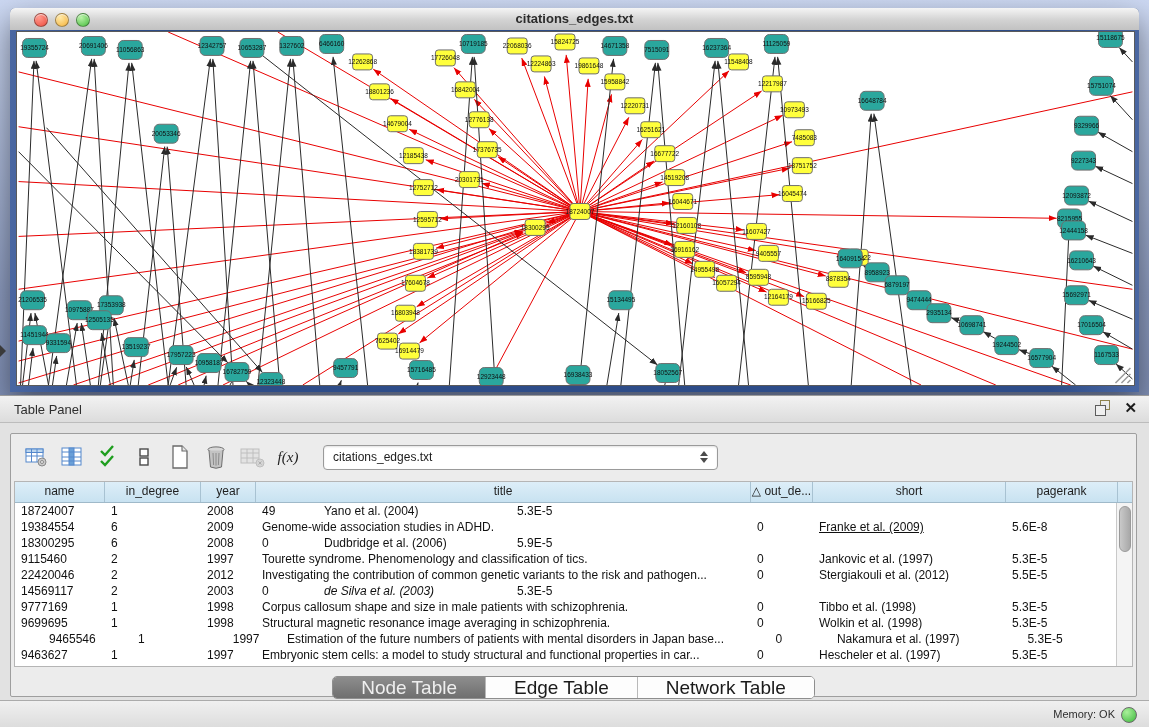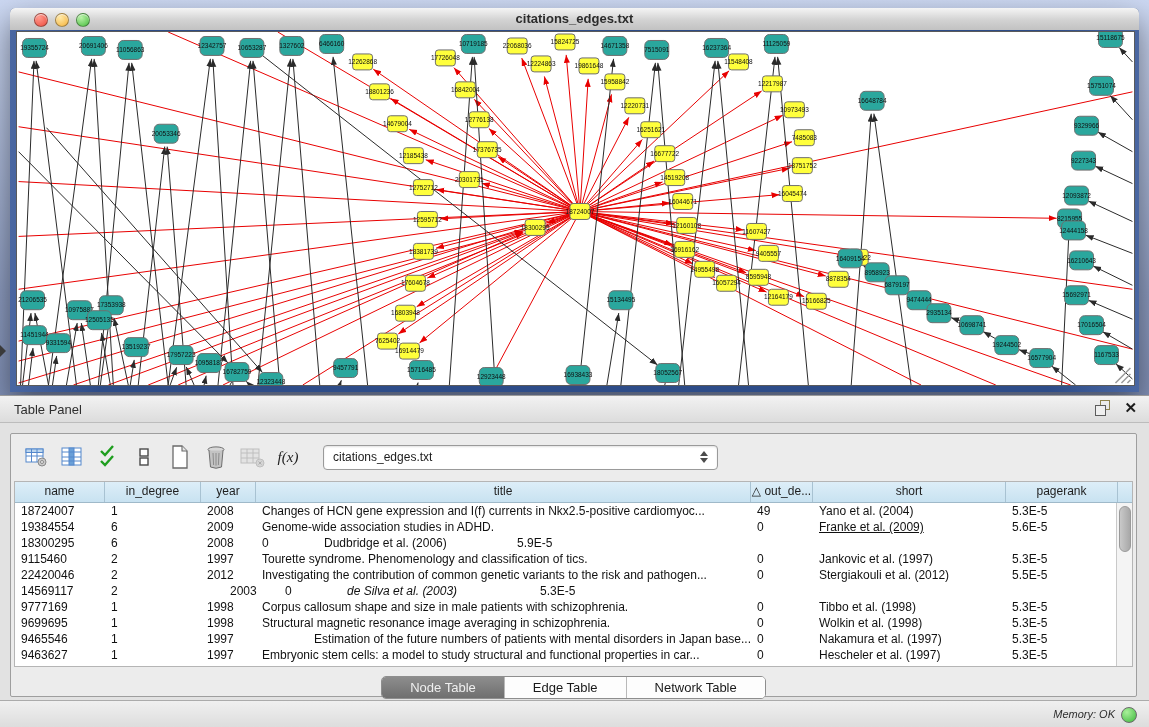--- a/index.html
+++ b/index.html
@@ -86,28 +86,28 @@
     position:absolute;right:0;top:0;bottom:0;width:15px;
     background:#f4f4f4;border-left:1px solid #c9c9c9;
   }
   .vthumb{
     position:absolute;left:2px;top:3px;width:10px;height:44px;border-radius:6px;
     background:linear-gradient(90deg,#c9c9c9,#a8a8a8);border:1px solid #9a9a9a;
   }
 
   .tabs-row{display:flex;justify-content:center;margin-top:9px;}
   .seg{display:flex;border:1px solid #8e8e8e;border-radius:5px;overflow:hidden;height:21px;background:#fdfdfd;}
-  .seg-btn{font-size:13px;padding:0 28px;line-height:21px;color:#1a1a1a;background:#fdfdfd;border-right:1px solid #b9b9b9;}
+  .seg-btn{font-size:19px;padding:0 28px;line-height:21px;color:#1a1a1a;background:#fdfdfd;border-right:1px solid #b9b9b9;}
   .seg-btn:last-child{border-right:none;}
   .seg-btn.selected{background:linear-gradient(#8d8d8d,#6f6f6f);color:#efefef;}
 
   
   .status-bar{
     position:absolute;left:0;top:700px;width:1149px;height:27px;
-    background:linear-gradient(#f0f0f0,#dcdcdc);border-top:1px solid #ababab;font-style:italic;
+    background:linear-gradient(#f0f0f0,#dcdcdc);border-top:1px solid #ababab;
   }
   .memory{position:absolute;right:34px;top:7px;font-size:11px;color:#2e2e2e;}
   .mem-dot{
     position:absolute;right:12px;top:6px;width:14px;height:14px;border-radius:50%;
     background:radial-gradient(circle at 35% 30%,#a9f09a,#3db83d);
     border:1px solid #6a6a6a;
   }
 
   .edge-arrowtab{
     position:absolute;left:0;top:345px;width:0;height:0;
@@ -790,33 +790,32 @@
             <div class="th" style="width: 62px;">△ out_de...</div>
             <div class="th" style="width: 193px;">short</div>
             <div class="th" style="width: 112px;">pagerank</div>
           </div>
         <div class="tbody">
           <div id="rows">
               <div class="tr">
                 <div class="td" style="width: 90px;">18724007</div>
                 <div class="td" style="width: 96px;">1</div>
                 <div class="td" style="width: 55px;">2008</div>
-                <div class="td" style="width: 495px;">Changes of HCN gene expression and I(f) currents in Nkx2.5-positive cardiomyoc...</div>
                 <div class="td" style="width: 62px;">49</div>
                 <div class="td" style="width: 193px;">Yano et al. (2004)</div>
                 <div class="td" style="width: 112px;">5.3E-5</div>
               </div>
               <div class="tr">
                 <div class="td" style="width: 90px;">19384554</div>
                 <div class="td" style="width: 96px;">6</div>
                 <div class="td" style="width: 55px;">2009</div>
                 <div class="td" style="width: 495px;">Genome-wide association studies in ADHD.</div>
                 <div class="td" style="width: 62px;">0</div>
                 <div class="td" style="width: 193px; text-decoration: underline;">Franke et al. (2009)</div>
-                <div class="td" style="width: 112px;">5.6E-5</div>
+                <div class="td" style="width: 112px;">5.6E-8</div>
               </div>
               <div class="tr">
                 <div class="td" style="width: 90px;">18300295</div>
                 <div class="td" style="width: 96px;">6</div>
                 <div class="td" style="width: 55px;">2008</div>
                 <div class="td" style="width: 62px;">0</div>
                 <div class="td" style="width: 193px;">Dudbridge et al. (2006)</div>
                 <div class="td" style="width: 112px;">5.9E-5</div>
               </div>
               <div class="tr">
@@ -833,21 +832,21 @@
                 <div class="td" style="width: 96px;">2</div>
                 <div class="td" style="width: 55px;">2012</div>
                 <div class="td" style="width: 495px;">Investigating the contribution of common genetic variants to the risk and pathogen...</div>
                 <div class="td" style="width: 62px;">0</div>
                 <div class="td" style="width: 193px;">Stergiakouli et al. (2012)</div>
                 <div class="td" style="width: 112px;">5.5E-5</div>
               </div>
               <div class="tr">
                 <div class="td" style="width: 90px;">14569117</div>
                 <div class="td" style="width: 96px;">2</div>
-                <div class="td" style="width: 55px; margin-left: 23px;">2003</div>
+                <div class="td" style="width: 55px;">2003</div>
                 <div class="td" style="width: 62px;">0</div>
                 <div class="td" style="width: 193px; font-style: italic;">de Silva et al. (2003)</div>
                 <div class="td" style="width: 112px;">5.3E-5</div>
               </div>
               <div class="tr">
                 <div class="td" style="width: 90px;">9777169</div>
                 <div class="td" style="width: 96px;">1</div>
                 <div class="td" style="width: 55px;">1998</div>
                 <div class="td" style="width: 495px;">Corpus callosum shape and size in male patients with schizophrenia.</div>
                 <div class="td" style="width: 62px;">0</div>
@@ -857,24 +856,24 @@
               <div class="tr">
                 <div class="td" style="width: 90px;">9699695</div>
                 <div class="td" style="width: 96px;">1</div>
                 <div class="td" style="width: 55px;">1998</div>
                 <div class="td" style="width: 495px;">Structural magnetic resonance image averaging in schizophrenia.</div>
                 <div class="td" style="width: 62px;">0</div>
                 <div class="td" style="width: 193px;">Wolkin et al. (1998)</div>
                 <div class="td" style="width: 112px;">5.3E-5</div>
               </div>
               <div class="tr">
-                <div class="td" style="width: 90px;">9465546</div>
+                <div class="td" style="width: 90px; margin-left: 28px;">9465546</div>
                 <div class="td" style="width: 96px;">1</div>
                 <div class="td" style="width: 55px;">1997</div>
-                <div class="td" style="width: 495px; text-align: right;">Estimation of the future numbers of patients with mental disorders in Japan base...</div>
+                <div class="td" style="width: 495px;">Estimation of the future numbers of patients with mental disorders in Japan base...</div>
                 <div class="td" style="width: 62px;">0</div>
                 <div class="td" style="width: 193px;">Nakamura et al. (1997)</div>
                 <div class="td" style="width: 112px;">5.3E-5</div>
               </div>
               <div class="tr">
                 <div class="td" style="width: 90px;">9463627</div>
                 <div class="td" style="width: 96px;">1</div>
                 <div class="td" style="width: 55px;">1997</div>
                 <div class="td" style="width: 495px;">Embryonic stem cells: a model to study structural and functional properties in car...</div>
                 <div class="td" style="width: 62px;">0</div>

